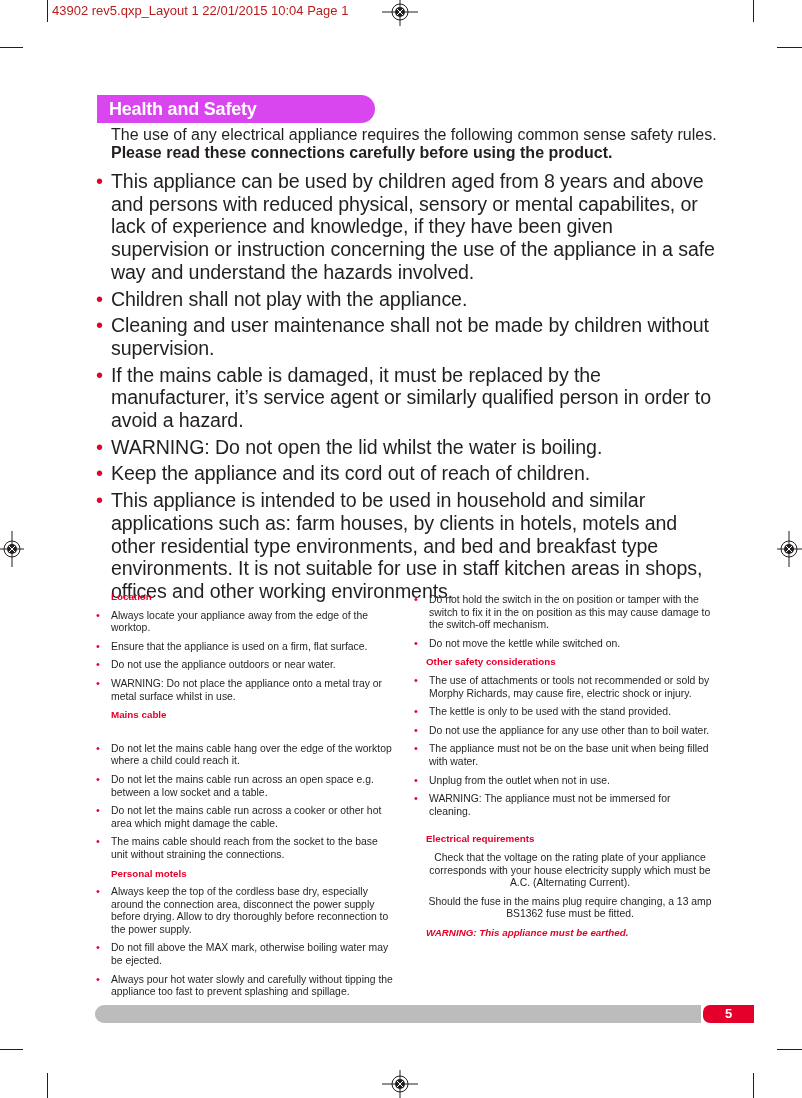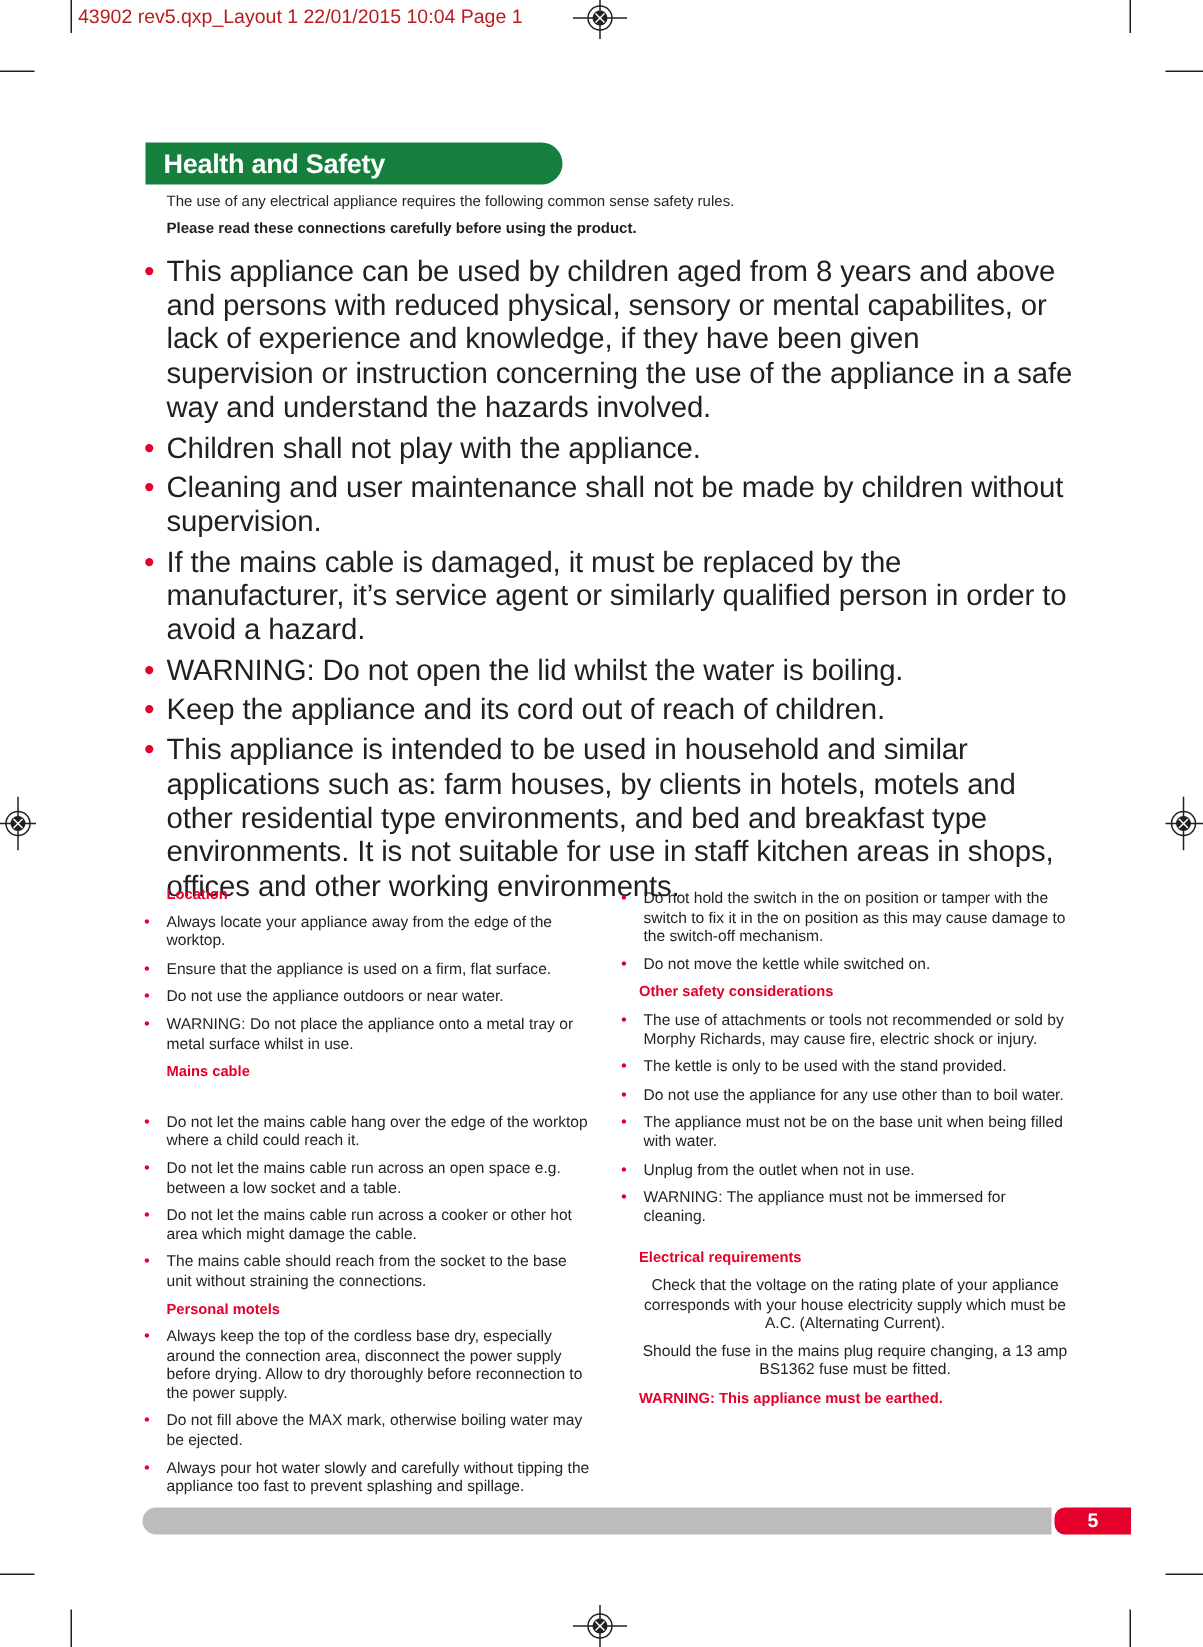--- a/index.html
+++ b/index.html
@@ -8,28 +8,28 @@
     font-family: "Liberation Sans", sans-serif; color: #231f20;
   }
   .slug {
     position: absolute; left: 52px; top: 3px; font-size: 13px; color: #b91c1c;
     white-space: nowrap;
   }
   .crop { position: absolute; background: #231f20; }
   .reg { position: absolute; width: 36px; height: 36px; }
   .header-bar {
     position: absolute; left: 97px; top: 95px; width: 278px; height: 28px;
-    background: #15803d; border-radius: 0 14px 14px 0;
+    background: #d946ef; border-radius: 0 14px 14px 0;
   }
   .header-title {
     position: absolute; left: 12px; top: 4px; color: #ffffff; font-weight: bold;
     font-size: 18px; letter-spacing: -0.2px;
   }
   .intro {
-    position: absolute; left: 111px; top: 126px; font-size: 10px; line-height: 18px;
+    position: absolute; left: 111px; top: 126px; font-size: 16px; line-height: 18px;
   }
   .intro .b { font-weight: bold; }
   .big-list {
     position: absolute; left: 96px; top: 170px; width: 620px; margin: 0; padding: 0;
     list-style: none; font-size: 19.6px; line-height: 22.7px; letter-spacing: -0.1px;
   }
   .big-list li { position: relative; padding-left: 15px; margin-bottom: 4px; }
   .big-list li .dot {
     position: absolute; left: 0; top: 0; color: #e4002b; font-size: 20px;
   }
@@ -38,21 +38,21 @@
   }
   .col-left { left: 96px; top: 591px; }
   .col-right { left: 414px; top: 594px; width: 300px; }
   .sub {
     color: #e4002b; font-weight: bold; font-size: 9.8px; padding-left: 15px;
     margin: 0 0 6px 0;
   }
   .item { position: relative; padding-left: 15px; margin-bottom: 6px; }
   .item .dot { position: absolute; left: 0; top: -1px; color: #e4002b; font-size: 11px; }
   .para { padding-left: 12px; margin-bottom: 6px; text-align: center; }
-  .warn { color: #e4002b; font-weight: bold; padding-left: 12px; font-size: 9.8px; margin-top: 4px; }
+  .warn { color: #e4002b; font-weight: bold; padding-left: 12px; font-size: 9.8px; margin-top: 4px; font-style: italic; }
   .footer-bar {
     position: absolute; left: 95px; top: 1005px; width: 606px; height: 18px;
     background: #bcbcbc; border-radius: 9px 0 0 9px;
   }
   .page-tab {
     position: absolute; left: 703px; top: 1005px; width: 51px; height: 18px;
     background: #e4002b; border-radius: 7px 0 0 7px;
   }
   .page-num {
     position: absolute; left: 22px; top: 1px; color: #ffffff; font-weight: bold; font-size: 13px;

